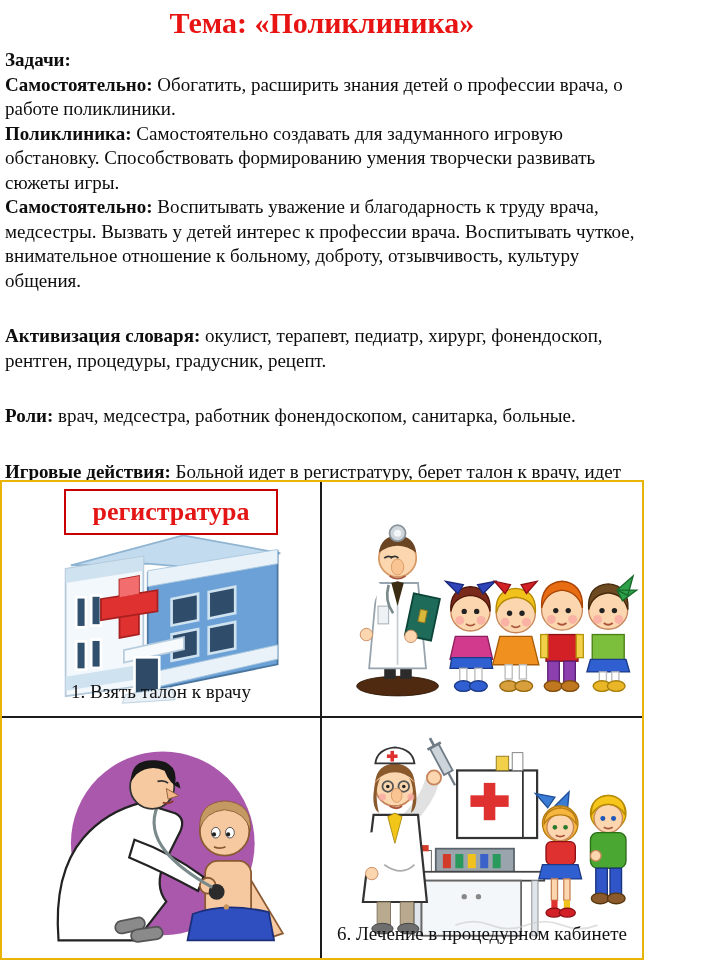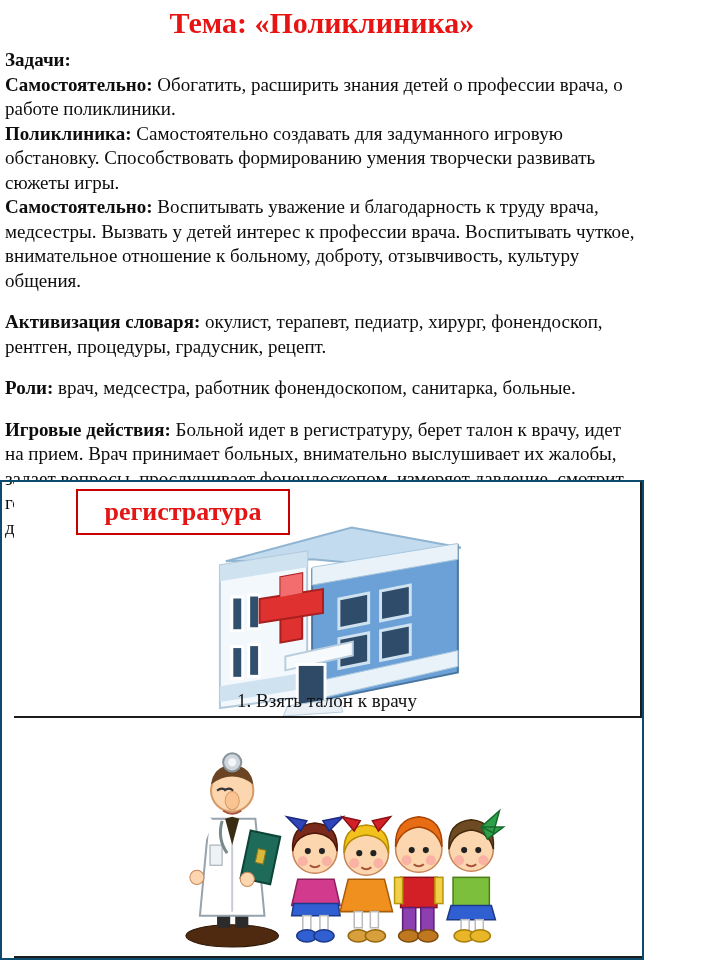--- a/index.html
+++ b/index.html
@@ -1,30 +1,30 @@
 <!DOCTYPE html>
 <html><head>
 <meta charset="utf-8">
 <style>
   html,body{margin:0;padding:0;background:#fff;}
   .slide{position:relative;width:644px;height:960px;background:#fff;overflow:hidden;
          font-family:"Liberation Serif","DejaVu Serif",serif;color:#0d0d0d;}
   .slide-title{margin:6px 0 8px 0;text-align:center;font-size:30px;font-weight:bold;color:#e81414;}
   .textblock{padding:0 5px;}
   .textblock p{margin:0;font-size:19px;line-height:1.29;}
-  .textblock p.gap{margin-top:17px;}
+  .textblock p.gap{margin-top:31px;}
   .lbl{font-weight:bold;}
   .grid{position:absolute;left:0;right:0;top:480px;bottom:0;display:grid;
-        grid-template-columns:1fr;grid-template-rows:236px 1fr;
-        border:2px solid #0c4a6e;box-sizing:border-box;padding-left:12px;}
+        grid-template-columns:1fr 1fr;grid-template-rows:236px 1fr;
+        border:2px solid #eab308;box-sizing:border-box;}
   .cell{position:relative;overflow:hidden;background:#fff;}
   .cell.br{border-right:2px solid #1c1c1c;}
   .cell.bb{border-bottom:2px solid #1c1c1c;}
   .cell svg{position:absolute;left:0;top:0;width:100%;height:100%;}
-  .caption{position:absolute;left:0;right:0;bottom:4px;text-align:center;
+  .caption{position:absolute;left:0;right:0;bottom:13px;text-align:center;
            font-size:19px;color:#111;z-index:3;}
   .registry-box{position:absolute;left:62px;top:7px;width:210px;height:42px;z-index:4;
                 background:#fff;border:2px solid #c80000;display:flex;align-items:center;justify-content:center;}
   .registry-box span{color:#e31515;font-weight:bold;font-size:26px;}
 </style>
 </head>
 <body>
 
 <div class="slide">
 

